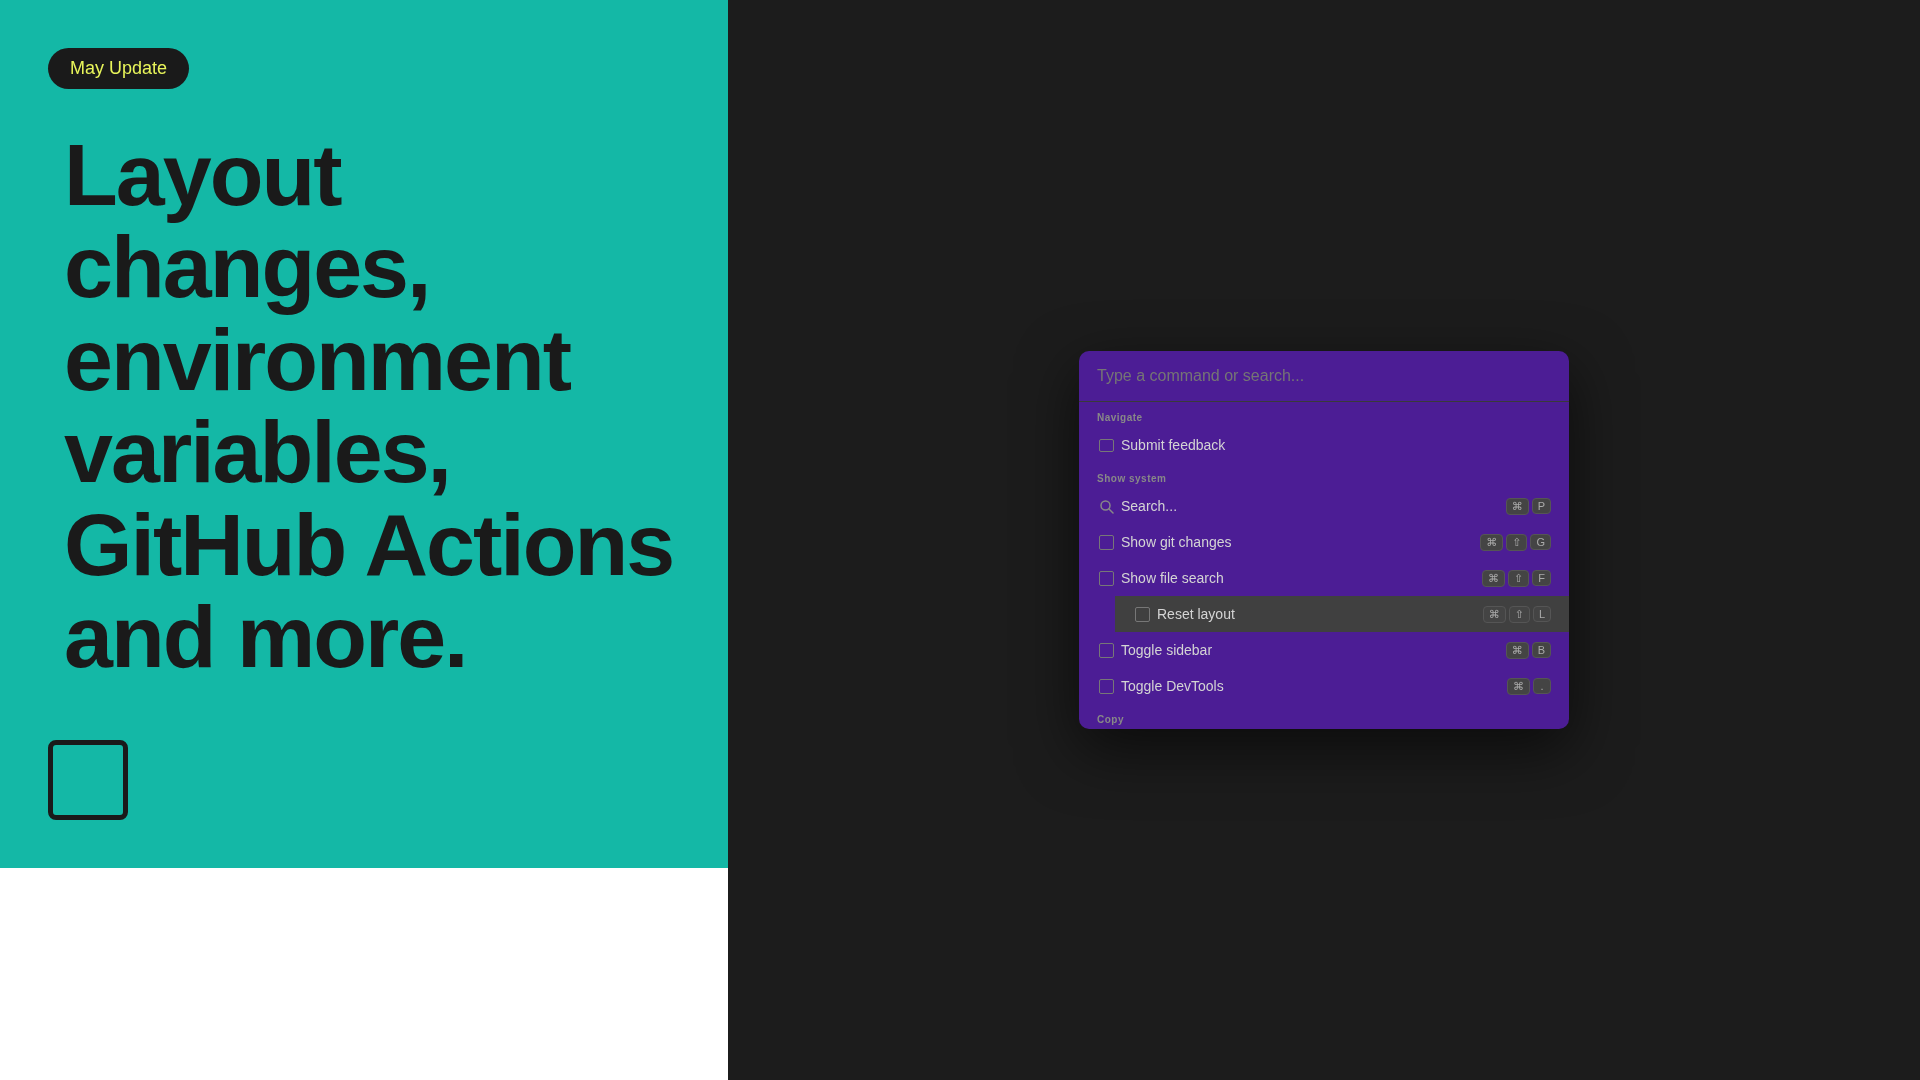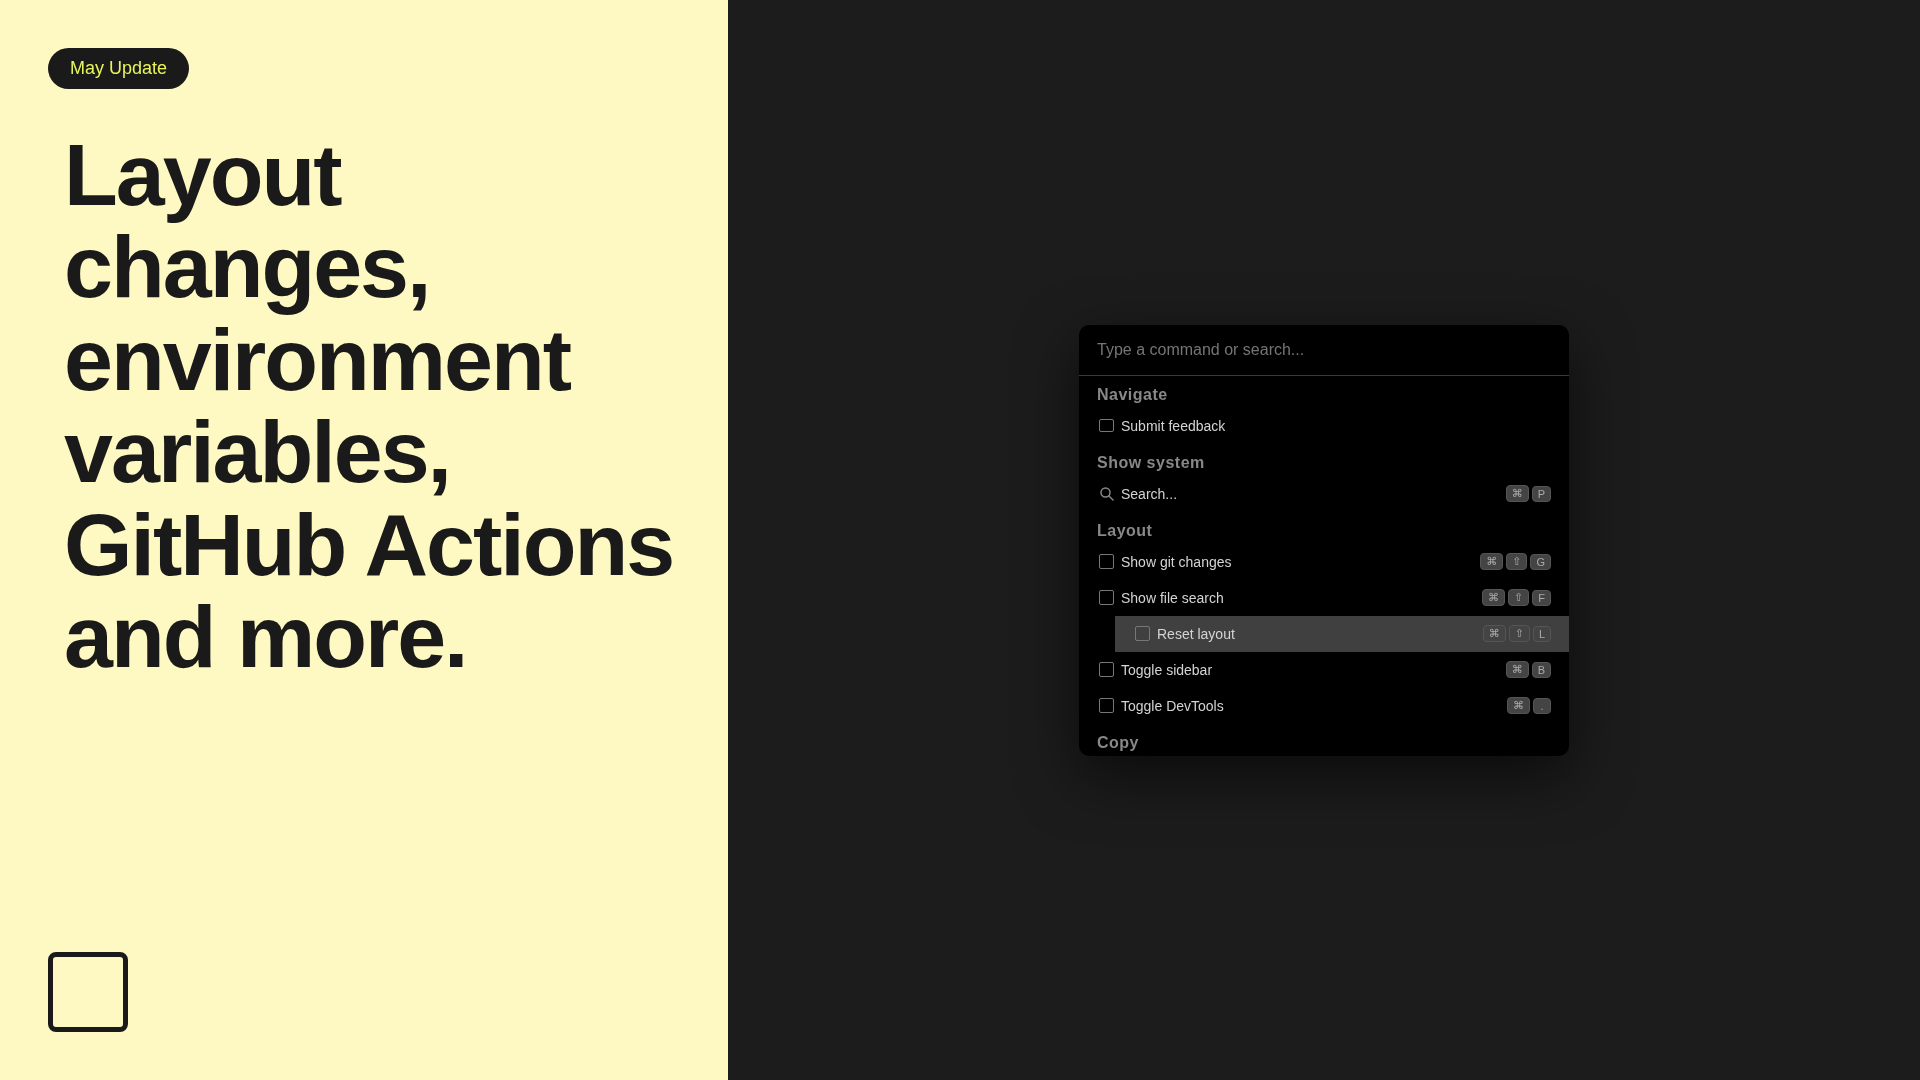--- a/index.html
+++ b/index.html
@@ -8,22 +8,22 @@
       width: 1920px;
       height: 1080px;
       display: flex;
       font-family: -apple-system, BlinkMacSystemFont, 'Segoe UI', sans-serif;
       overflow: hidden;
     }
 
     
     .left-panel {
       width: 728px;
-      height: 1080px;
-      background-color: #fef9c3;
+      height: 868px;
+      background-color: #14b8a6;
       display: flex;
       flex-direction: column;
       justify-content: flex-start;
       padding: 48px 48px 0 48px;
       position: relative;
     }
 
     .badge {
       display: inline-block;
       background-color: #1a1a1a;
@@ -61,21 +61,21 @@
       height: 1080px;
       background-color: #1c1c1c;
       display: flex;
       align-items: center;
       justify-content: center;
     }
 
     
     .command-palette {
       width: 490px;
-      background-color: #000000;
+      background-color: #4c1d95;
       border-radius: 10px;
       overflow: hidden;
       box-shadow: 0 20px 60px rgba(0,0,0,0.6);
     }
 
     .search-box {
       padding: 16px 18px;
       border-bottom: 1px solid #3a3a3a;
     }
 
@@ -83,21 +83,21 @@
       width: 100%;
       background: transparent;
       border: none;
       outline: none;
       color: #888;
       font-size: 16px;
       font-family: inherit;
     }
 
     .section-label {
-      font-size: 16px;
+      font-size: 10px;
       font-weight: 600;
       color: #888;
       padding: 10px 18px 4px 18px;
       letter-spacing: 0.5px;
     }
 
     .menu-item {
       display: flex;
       align-items: center;
       padding: 9px 18px;
@@ -210,21 +210,20 @@
         </div>
         <span class="item-label">Search...</span>
         <div class="item-shortcut">
           <span class="kbd">⌘</span>
           <span class="kbd">P</span>
         </div>
       </div>
     </div>
 
     <div>
-      <div class="section-label">Layout</div>
 
       <div class="menu-item">
         <div class="item-icon">
           <div class="item-icon-square"></div>
         </div>
         <span class="item-label">Show git changes</span>
         <div class="item-shortcut">
           <span class="kbd">⌘</span>
           <span class="kbd">⇧</span>
           <span class="kbd">G</span>

